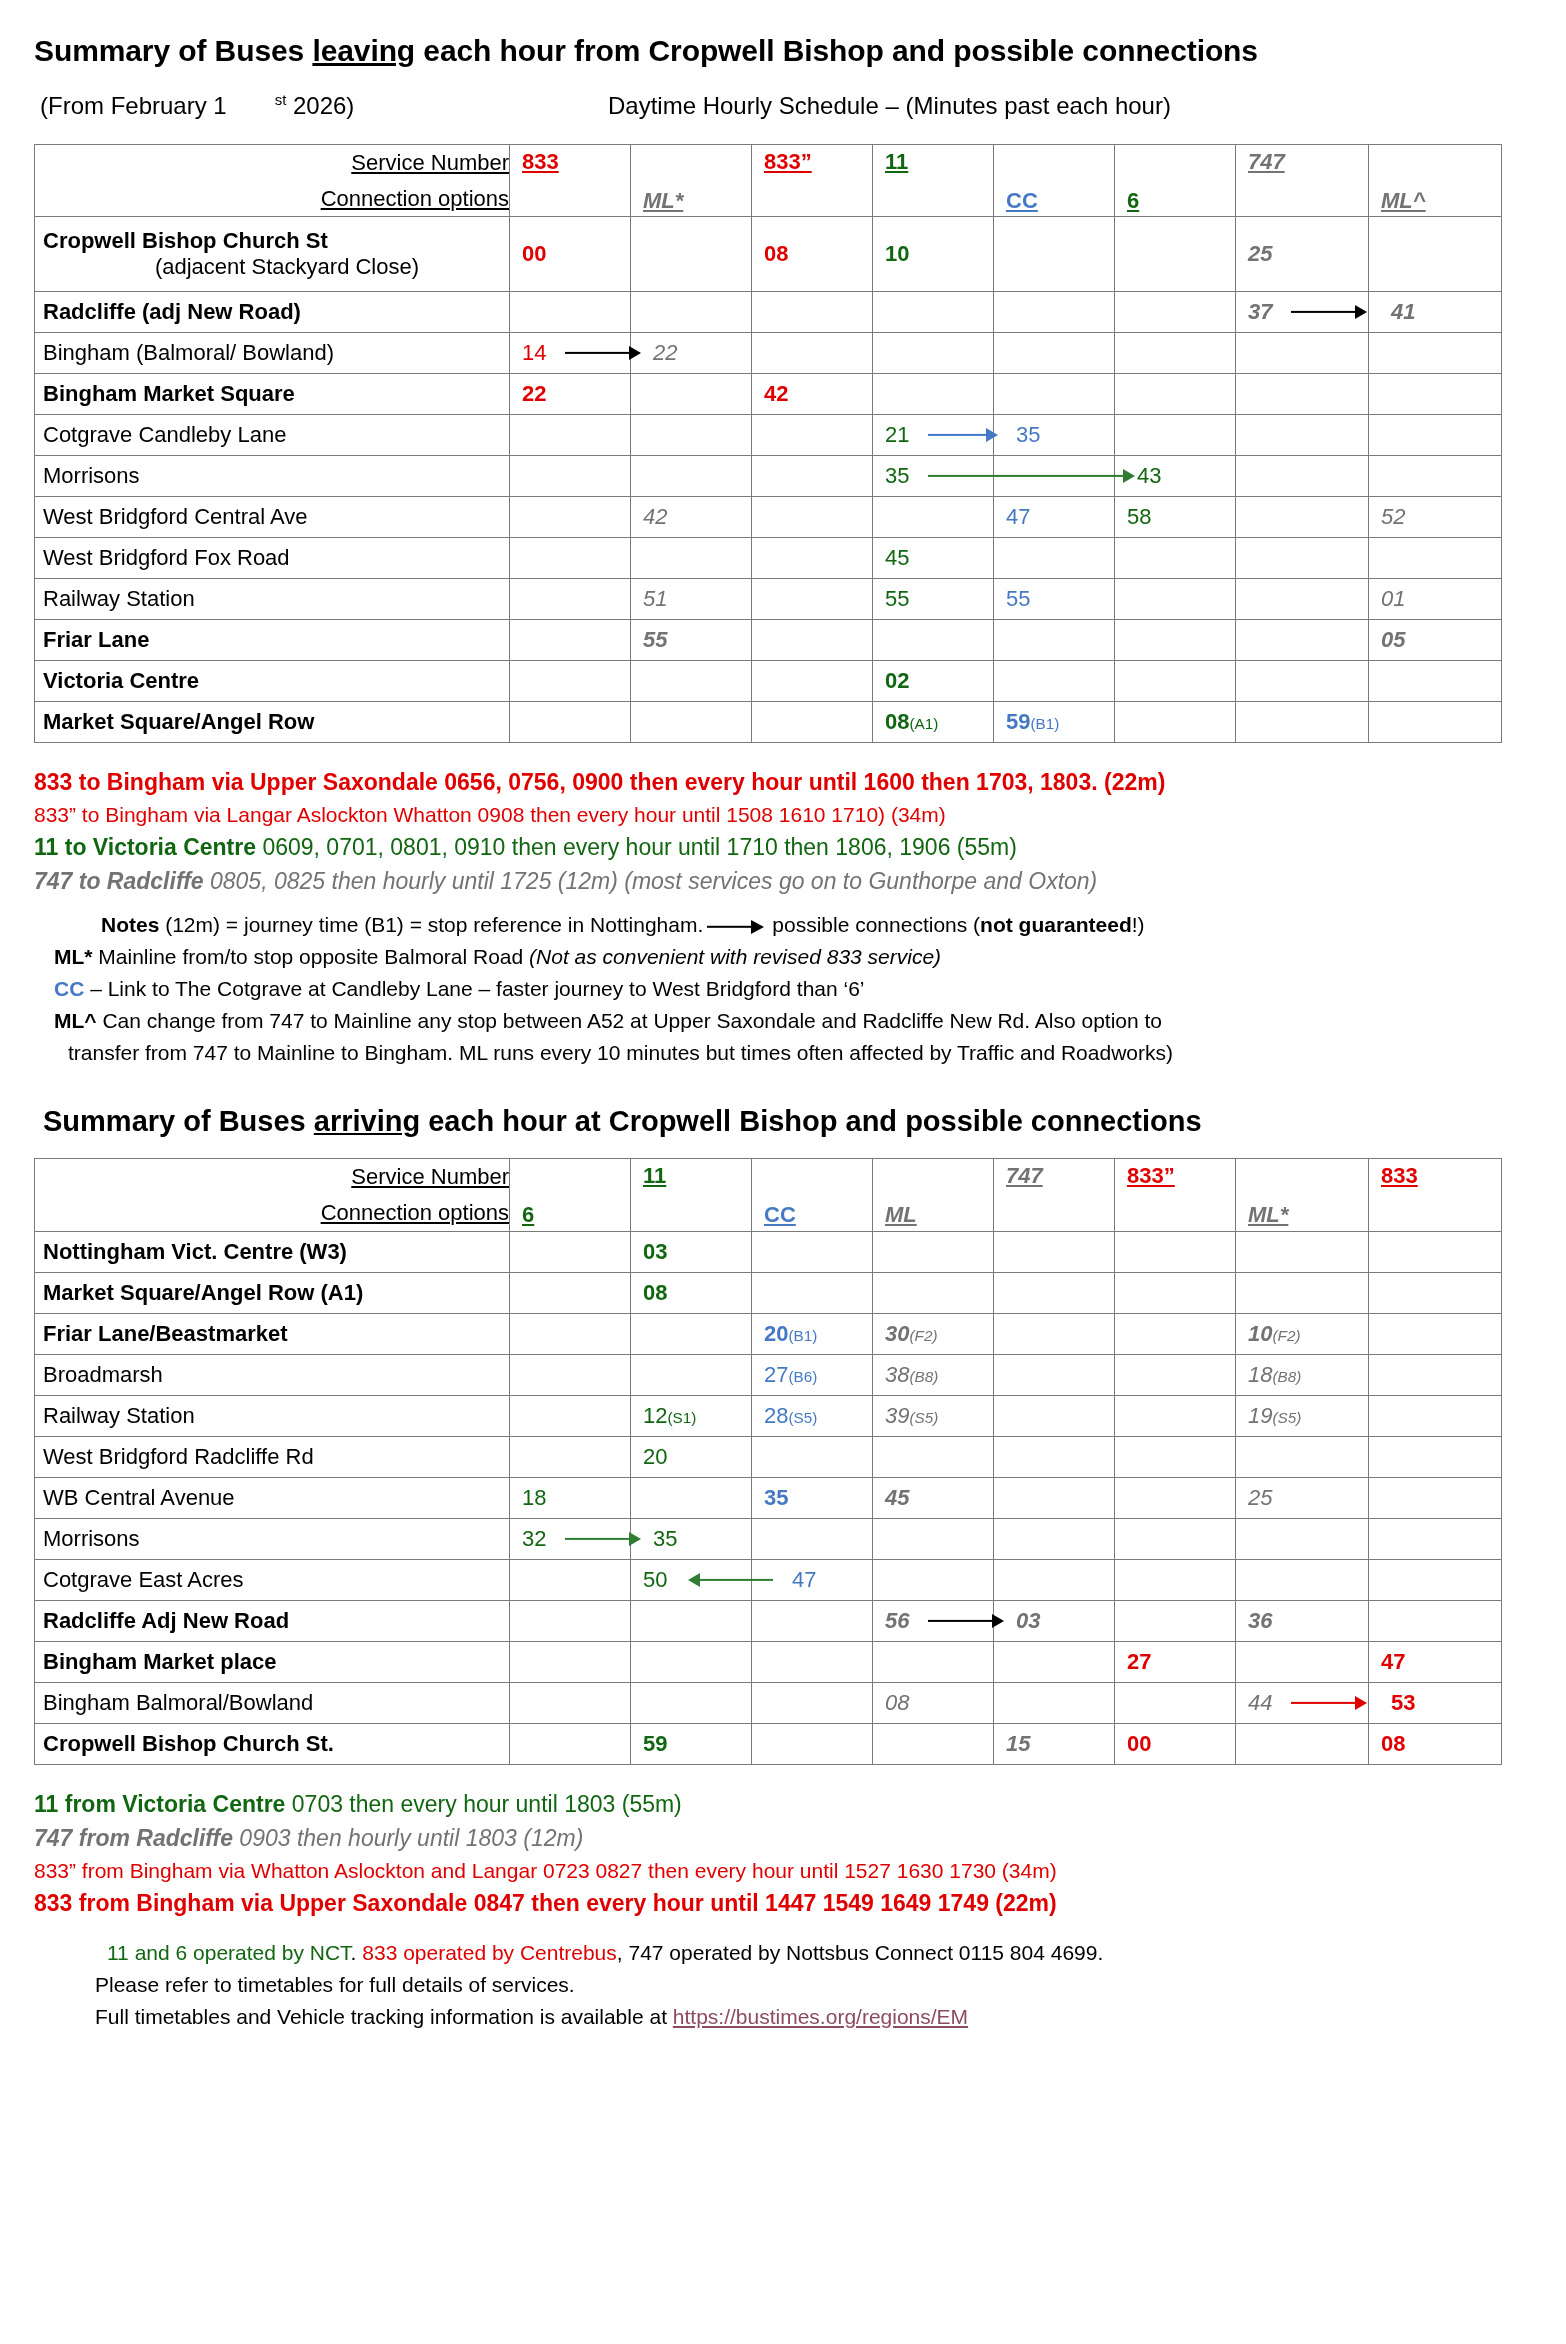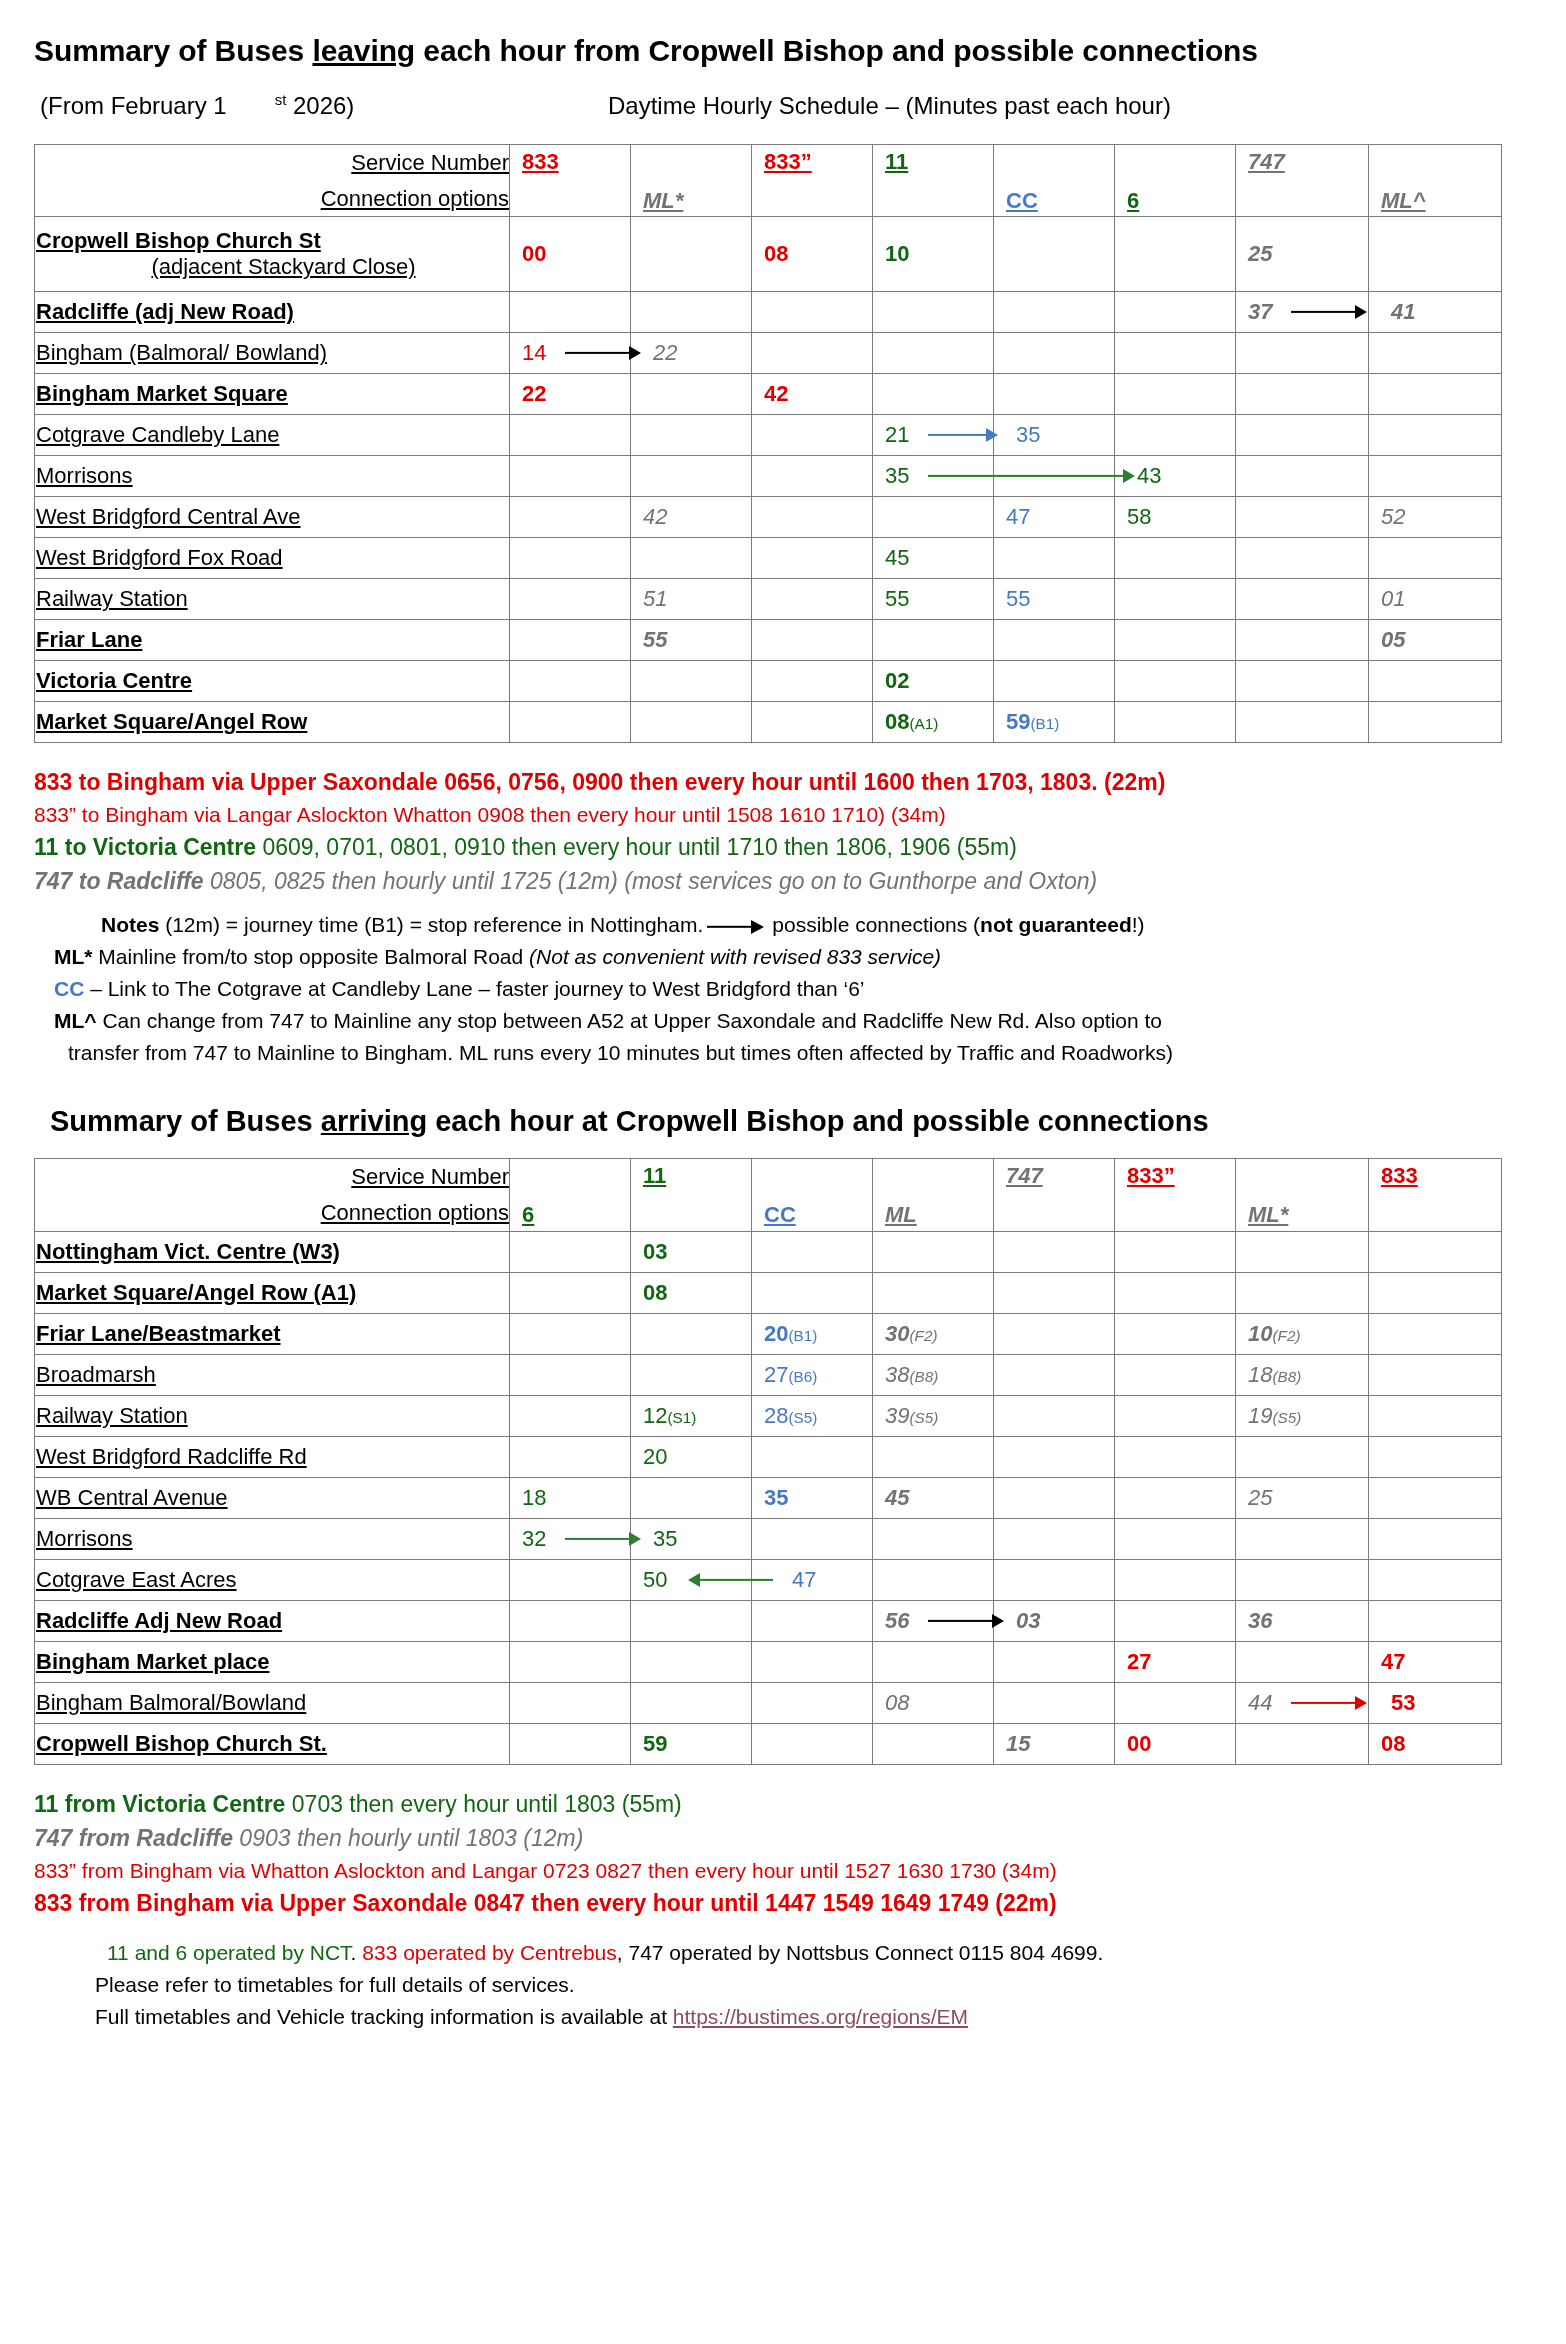--- a/index.html
+++ b/index.html
@@ -45,24 +45,23 @@
     border: 1.6px solid #3a3a3a;
   }
   table.sched td {
     border: 1.1px solid #7b7b7b;
     padding: 0;
     vertical-align: middle;
     font-size: 22px;
     height: 41px;
   }
   table.sched td.lab {
-    padding-left: 1px;
+    padding-left: 8px;
     font-size: 22px;
     white-space: nowrap;
-    text-decoration: underline;
   }
   table.sched td.val {
     padding-left: 12px;
     white-space: nowrap;
     position: relative;
   }
   .b { font-weight: bold; }
   .red   { color: #e00000; }
   .green { color: #116611; }
   .blue  { color: #4579c4; }
@@ -152,21 +151,21 @@
     width: 0; height: 0;
     border-top: 7px solid transparent;
     border-bottom: 7px solid transparent;
     border-left: 13px solid #000;
   }
   .ital { font-style: italic; }
 
   h1.doc-title2 {
     font-size: 29px;
     font-weight: bold;
-    margin: 40px 0 0 16px;
+    margin: 40px 0 0 9px;
     white-space: nowrap;
   }
   h1.doc-title2 .u { text-decoration: underline; }
 
   .footer { margin-top: 24px; }
   .footer .fline {
     font-size: 23px;
     margin-bottom: 8px;
     white-space: nowrap;
   }

